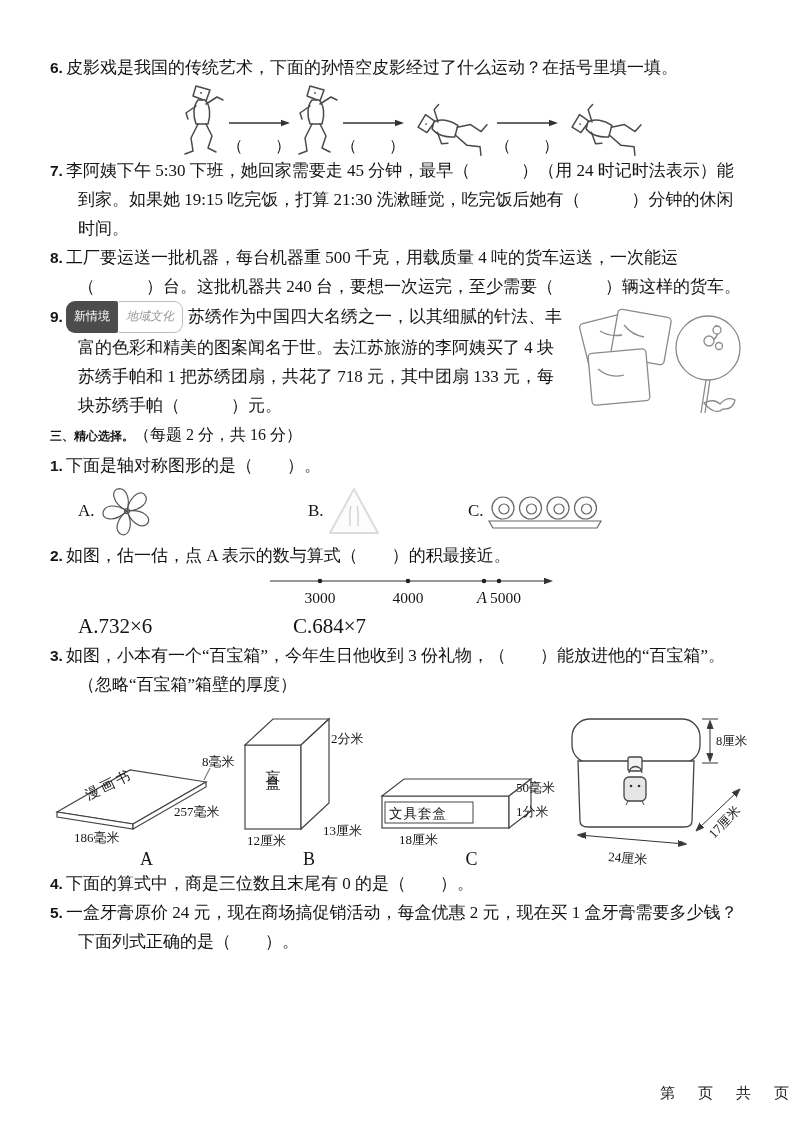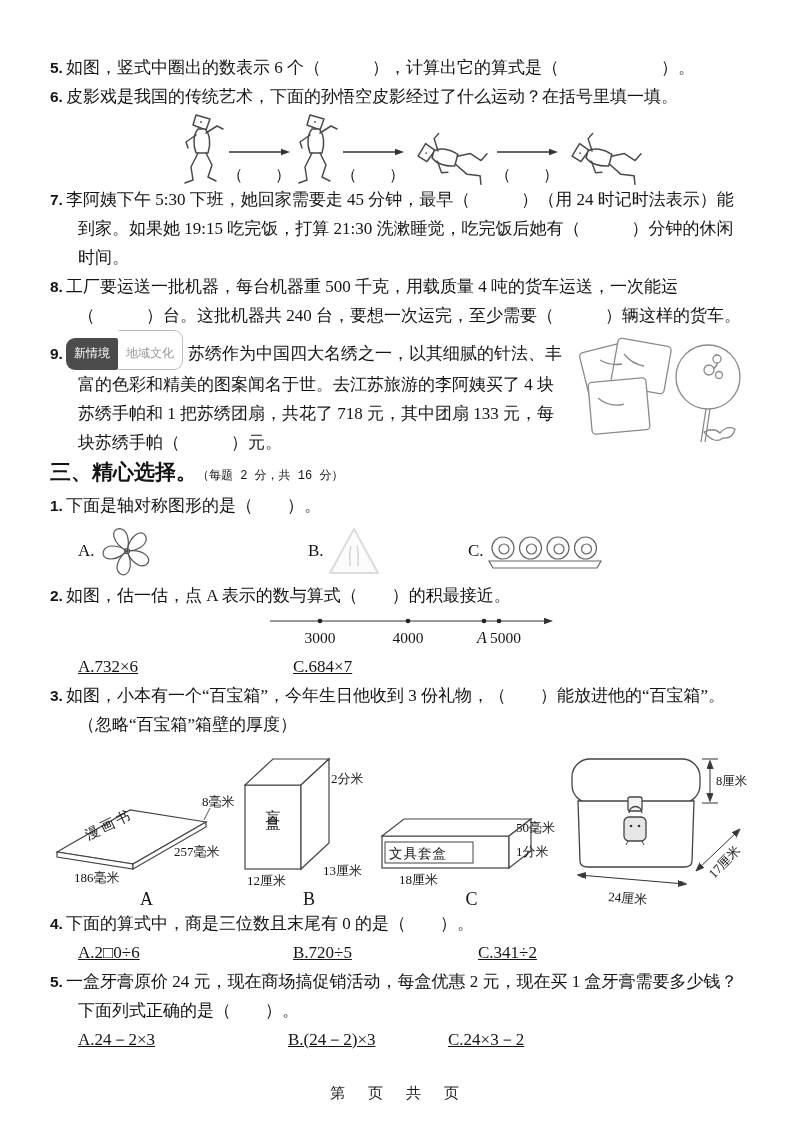--- a/index.html
+++ b/index.html
@@ -8,47 +8,47 @@
   width:793px; height:1122px; background:#ffffff; position:relative; overflow:hidden;
   font-family:"Liberation Serif","DejaVu Serif",serif; color:#141414;
 }
 .page { position:absolute; inset:0; padding:53px 48px 0 50px; }
 .q { margin:0; line-height:29px; font-size:17px; padding-left:28px; text-indent:-28px; }
 .qnum {
   font-family:"Liberation Sans","DejaVu Sans",sans-serif;
   font-weight:bold; font-size:15.5px; padding-right:3px;
 }
 .sechead { margin:0; line-height:29px; font-size:17px; }
-.sechead .t { font-family:"Liberation Sans","DejaVu Sans",sans-serif; font-weight:bold; font-size:21px; }
-.sechead .s { font-size:12px;font-family:Liberation Mono, monospace; }
+.sechead .t { font-family:"Liberation Sans","DejaVu Sans",sans-serif; font-weight:bold; font-size:12px; }
+.sechead .s { font-size:16px; }
 
 .puppet-row { height:74px; margin-left:130px; display:flex; align-items:flex-end; text-indent:0; }
 .conn { display:flex; flex-direction:column; align-items:center; justify-content:flex-end; height:72px; margin:0 3px; }
 .conn .paren { font-size:16px; line-height:20px; margin-top:8px; color:#222; }
 
 .q9 { min-height:118px; }
 .q9img { float:right; margin:2px 0 0 8px; }
 .badge {
-  display:inline-flex; align-items:flex-end; vertical-align:2px; margin-right:5px;
+  display:inline-flex; align-items:center; vertical-align:2px; margin-right:5px;
   font-family:"Liberation Sans","DejaVu Sans",sans-serif; font-size:12px; text-indent:0;
 }
 .badge .b1 { background:#4c4c4c; color:#fff; padding:1px 8px 2px; border-radius:9px 2px 2px 9px; }
-.badge .b2 { color:#979797; background:#fff; border:1px solid #bdbdbd; border-left:none; padding:8px 8px 1px; border-radius:2px 9px 9px 2px; }
-
-.opt-row { display:grid; grid-template-columns:215px 185px 1fr; padding-left:28px; line-height:29px; font-size:17px;text-decoration:underline; }
+.badge .b2 { color:#979797; background:#fff; border:1px solid #bdbdbd; border-left:none; padding:0 8px 1px; border-radius:2px 9px 9px 2px;font-style:italic; }
+
+.opt-row { display:grid; grid-template-columns:215px 185px 1fr; padding-left:28px; line-height:29px; font-size:21px; }
 .q1-imgs { display:grid; grid-template-columns:230px 160px 1fr; padding-left:28px; align-items:center; height:61px; }
 .imgopt { display:flex; align-items:center; gap:2px; font-size:17px; }
 .nl-wrap { margin-left:212px; height:42px; }
 
 .diagrams { display:flex; align-items:flex-end; padding-left:4px; margin-top:4px; }
 .diag { display:flex; flex-direction:column; align-items:center; }
 .diag-label { font-size:18px; line-height:20px; margin-top:1px; }
 .dimtxt { font-family:"Liberation Serif","DejaVu Serif",serif; fill:#141414; }
 .footer {
-  position:absolute; top:1084px; left:0; width:100%; text-align:center;
+  position:absolute; top:1084px; left:0; width:100%; text-align:right;
   font-size:15px; letter-spacing:4px; color:#1c1c1c;
   font-family:"Liberation Sans","DejaVu Sans",sans-serif;
 }
 svg text { font-family:"Liberation Serif","DejaVu Serif",serif; }
 </style>
 </head>
 <body>
 
 <svg width="0" height="0" style="position:absolute" aria-hidden="true">
   <defs>
@@ -59,21 +59,20 @@
       <path d="M26,20 L37,13 L43,16" fill="none"></path>
       <path d="M16,22 L6,29 L8,35" fill="none"></path>
       <path d="M18,40 L11,54 L13,67 L5,70" fill="none"></path>
       <path d="M26,40 L32,52 L28,64 L36,68" fill="none"></path>
     </g>
   </defs>
 </svg>
 
 <div class="page">
 
-  <p class="q"><span class="qnum">5.</span><span>如图，竖式中圈出的数表示 6 个（　　　），计算出它的算式是（　　　　　　）。</span></p>
 
   <p class="q"><span class="qnum">6.</span><span>皮影戏是我国的传统艺术，下面的孙悟空皮影经过了什么运动？在括号里填一填。</span></p>
 
   <div class="puppet-row">
     <svg width="44" height="72">
         <use href="#puppetsym"></use>
       </svg>
     <div class="conn">
       <svg width="64" height="10">
         <line x1="2" y1="5" x2="54" y2="5" stroke="#333" stroke-width="1.3"></line>
@@ -269,28 +268,18 @@
           <line x1="154" y1="99" x2="175" y2="79" marker-end="url(#ah)"></line>
         </g>
         <text x="152" y="34" font-size="12.5" stroke="none" class="dimtxt">8厘米</text>
         <text transform="translate(44,150) rotate(4.5)" font-size="13" stroke="none" class="dimtxt">24厘米</text>
         <text transform="translate(150,128) rotate(-46)" font-size="13" stroke="none" class="dimtxt">17厘米</text>
       </svg>
     </div>
   </div>
 
   <p class="q"><span class="qnum">4.</span><span>下面的算式中，商是三位数且末尾有 0 的是（　　）。</span></p>
-  <div class="opt-row">
-    <span>A.2□0÷6</span>
-    <span>B.720÷5</span>
-    <span>C.341÷2</span>
-  </div>
 
   <p class="q"><span class="qnum">5.</span><span>一盒牙膏原价 24 元，现在商场搞促销活动，每盒优惠 2 元，现在买 1 盒牙膏需要多少钱？下面列式正确的是（　　）。</span></p>
-  <div class="opt-row" style="grid-template-columns:210px 160px 1fr">
-    <span>A.24－2×3</span>
-    <span>B.(24－2)×3</span>
-    <span>C.24×3－2</span>
-  </div>
 
 </div>
 
 <div class="footer">第　页　共　页</div>
 
 </body></html>

